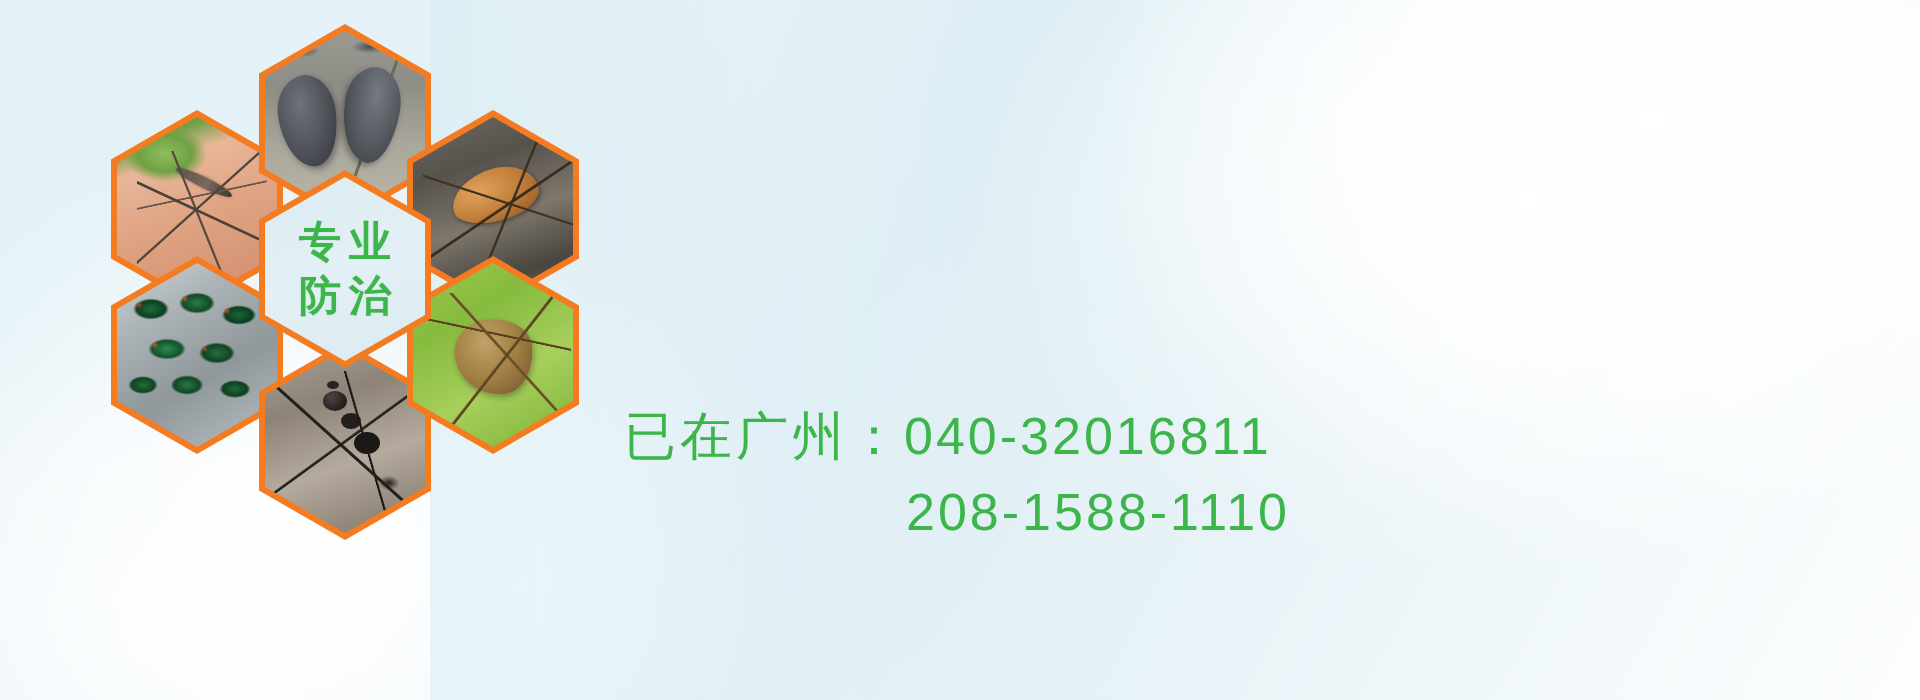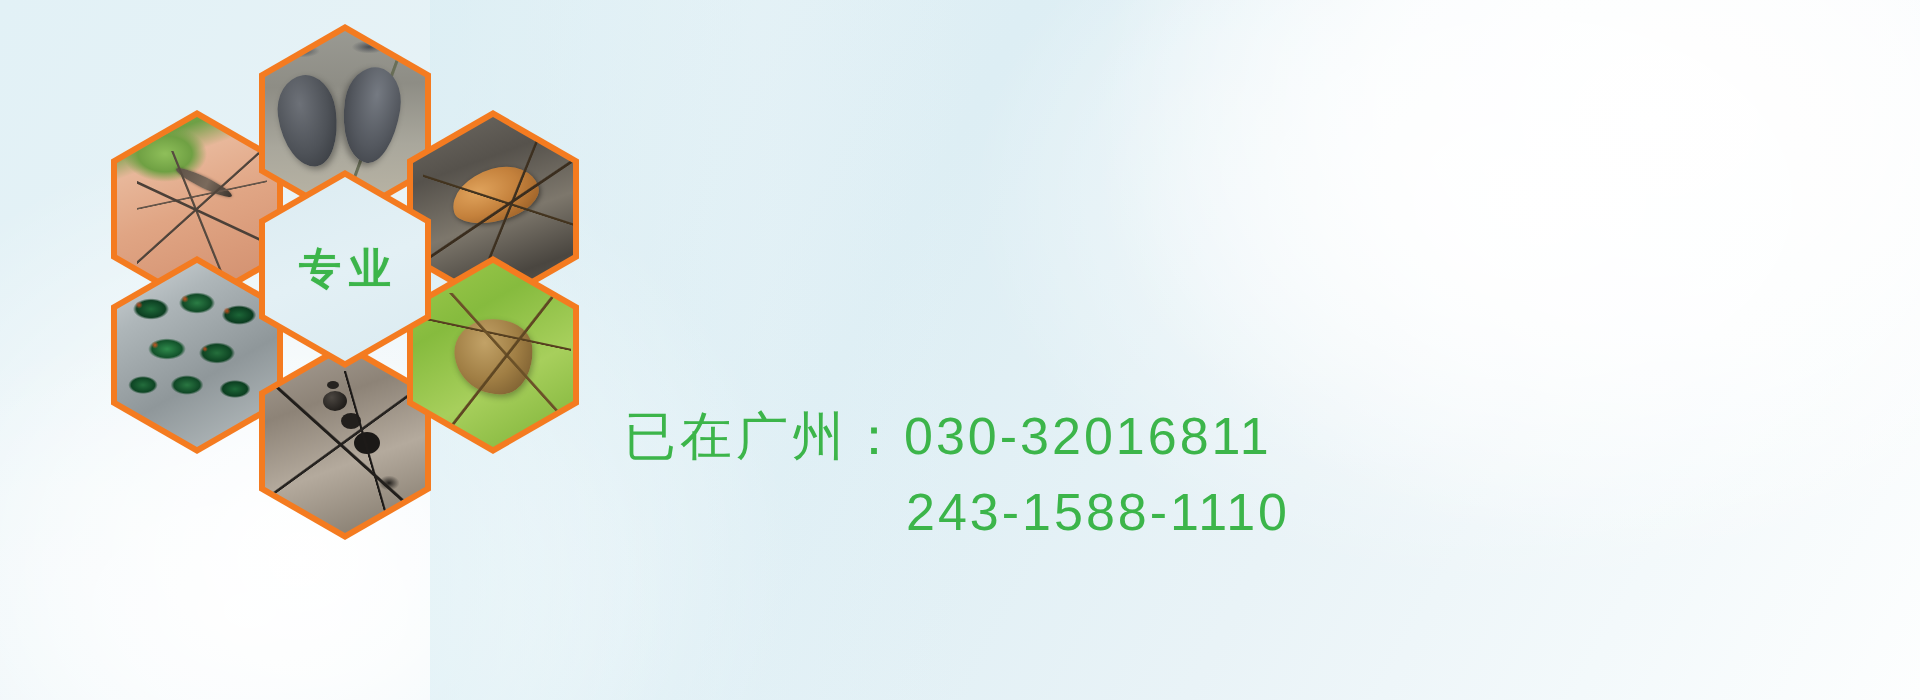--- a/index.html
+++ b/index.html
@@ -345,28 +345,29 @@
 
     <div class="hex h-bug">
       <div class="hex-inner">
         <div class="hex-art art-bug"></div>
       </div>
     </div>
 
     <div class="hex hex-center h-center">
       <div class="hex-inner">
         <div class="hex-word">专业</div>
+        <div class="hex-word">防治</div>
       </div>
     </div>
 
   </div>
 
 
   <div id="contact-block">
     <div class="contact-line">
-      <span class="contact-label">已在广州：</span><span class="contact-num">030-32016811</span>
+      <span class="contact-label">已在广州：</span><span class="contact-num">040-32016811</span>
     </div>
     <div class="contact-line indent">
-      <span class="contact-num">243-1588-1110</span>
+      <span class="contact-num">208-1588-1110</span>
     </div>
   </div>
 
 </div>
 
 </body></html>

